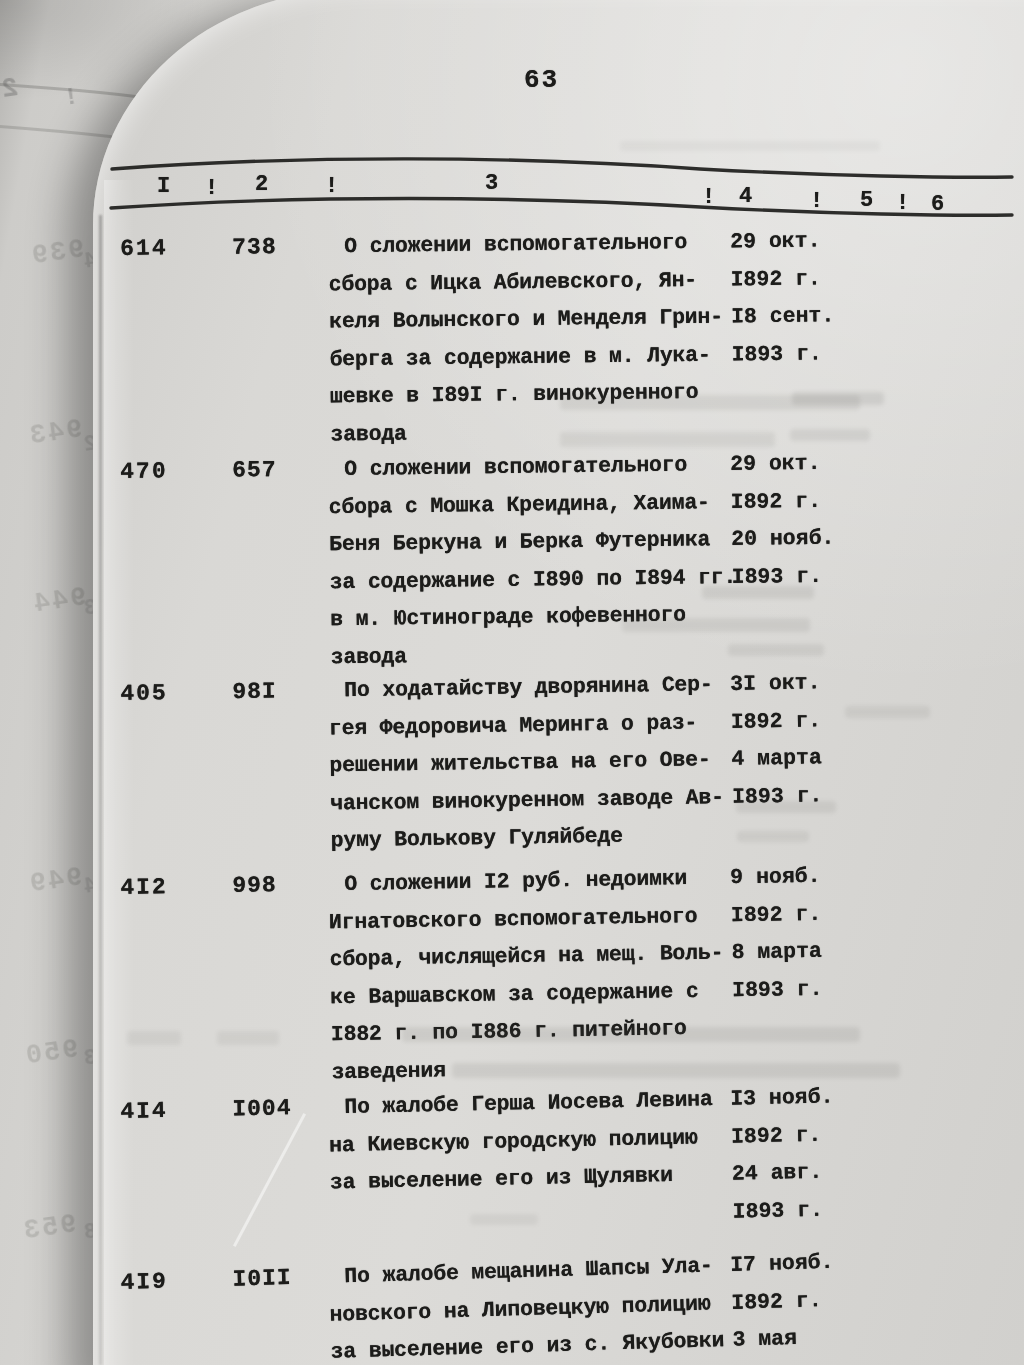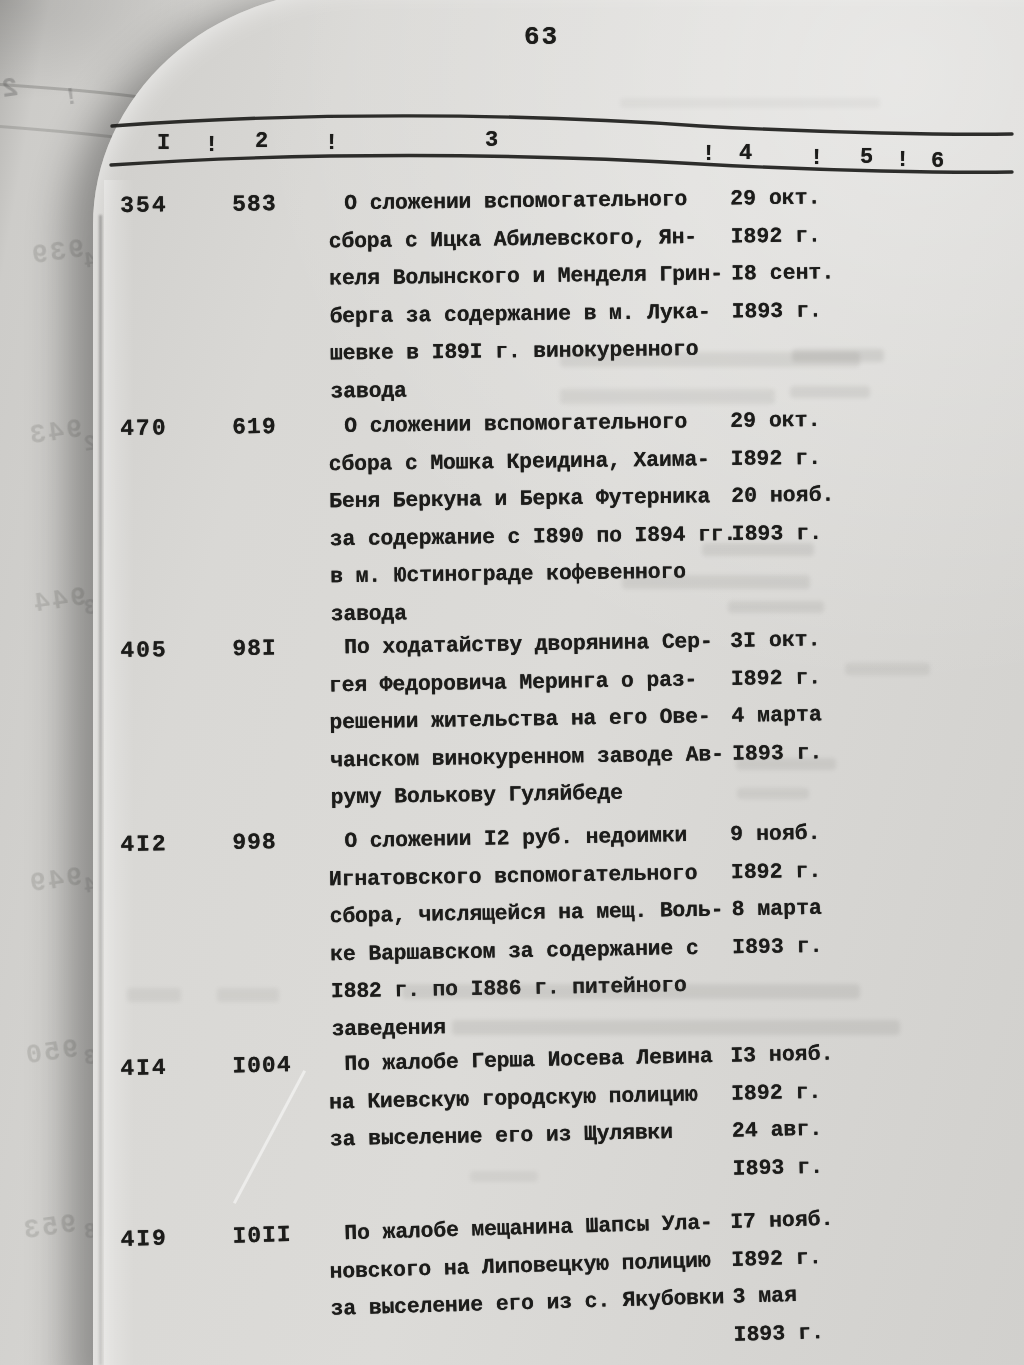--- a/index.html
+++ b/index.html
@@ -20,21 +20,21 @@
   .sheet{position:absolute;left:93px;top:-10px;width:983px;height:1401px;
          border-top-left-radius:258px 235px;
          background:
            radial-gradient(120% 80% at 82% 6%,rgba(255,255,255,.40),rgba(255,255,255,0) 55%),
            linear-gradient(105deg,#cfcecb 0%,#d9d8d5 20%,#dcdbd8 48%,#d5d4d1 78%,#d0cfcc 100%);
          box-shadow:-26px 10px 40px rgba(0,0,0,.33), inset 16px 14px 26px -16px rgba(255,255,255,.55);}
   .crease{position:absolute;left:99px;top:215px;bottom:0;width:3px;
           background:linear-gradient(180deg,rgba(0,0,0,.26),rgba(0,0,0,.10));filter:blur(1.2px);}
   .shine{position:absolute;left:104px;top:180px;bottom:0;width:30px;
          background:linear-gradient(90deg,rgba(255,255,255,.30),rgba(255,255,255,0));}
-  .content{position:absolute;inset:0;}
+  .content{position:absolute;inset:0;margin-top:43px;}
   .pagenum{position:absolute;left:524px;top:22px;font-size:26px;font-weight:bold;letter-spacing:2px;}
   .rules{position:absolute;left:0;top:0;}
   .rules path{fill:none;stroke:#1d1d1b;stroke-width:3.4;stroke-linecap:round;opacity:.92;}
   .hcell{position:absolute;font-size:22px;font-weight:bold;}
   .row{position:absolute;left:120px;display:flex;align-items:flex-start;font-weight:bold;transform-origin:0 0;}
   .c1{width:112px;font-size:23px;letter-spacing:2px;line-height:37.5px;}
   .c2{width:96px;font-size:23px;letter-spacing:1px;line-height:37.5px;}
   .c3{width:408px;font-size:21.5px;letter-spacing:-.2px;line-height:37.5px;white-space:pre-line;text-indent:16px;}
   .c4{width:160px;margin-left:-6px;font-size:21.5px;line-height:37.5px;white-space:pre-line;}
   .row,.hcell,.pagenum{text-shadow:0 0 .7px rgba(25,25,23,.85);}
@@ -86,36 +86,36 @@
     <span class="hcell" style="left:325px;top:131px">!</span>
     <span class="hcell" style="left:485px;top:128px">3</span>
     <span class="hcell" style="left:702px;top:142px">!</span>
     <span class="hcell" style="left:739px;top:141px">4</span>
     <span class="hcell" style="left:810px;top:146px">!</span>
     <span class="hcell" style="left:860px;top:145px">5</span>
     <span class="hcell" style="left:896px;top:148px">!</span>
     <span class="hcell" style="left:931px;top:149px">6</span>
 
     <div class="row" style="top:188px;transform:rotate(-0.7deg)">
-      <div class="c1">354</div>
-      <div class="c2">583</div>
+      <div class="c1">614</div>
+      <div class="c2">738</div>
       <div class="c3">О сложении вспомогательного
 сбора с Ицка Абилевского, Ян-
 келя Волынского и Менделя Грин-
 берга за содержание в м. Лука-
 шевке в I89I г. винокуренного
 завода</div>
       <div class="c4">29 окт.
 I892 г.
 I8 сент.
 I893 г.</div>
     </div>
     <div class="row" style="top:411px;transform:rotate(-0.75deg)">
       <div class="c1">470</div>
-      <div class="c2">619</div>
+      <div class="c2">657</div>
       <div class="c3">О сложении вспомогательного
 сбора с Мошка Креидина, Хаима-
 Беня Беркуна и Берка Футерника
 за содержание с I890 по I894 гг.
 в м. Юстинограде кофевенного
 завода</div>
       <div class="c4">29 окт.
 I892 г.
 20 нояб.
 I893 г.</div>

